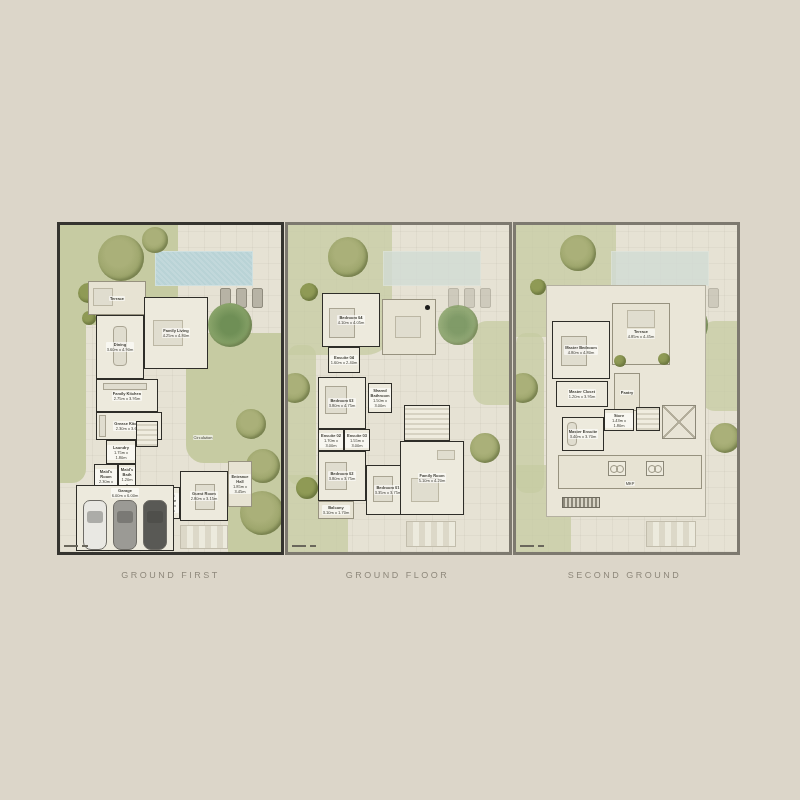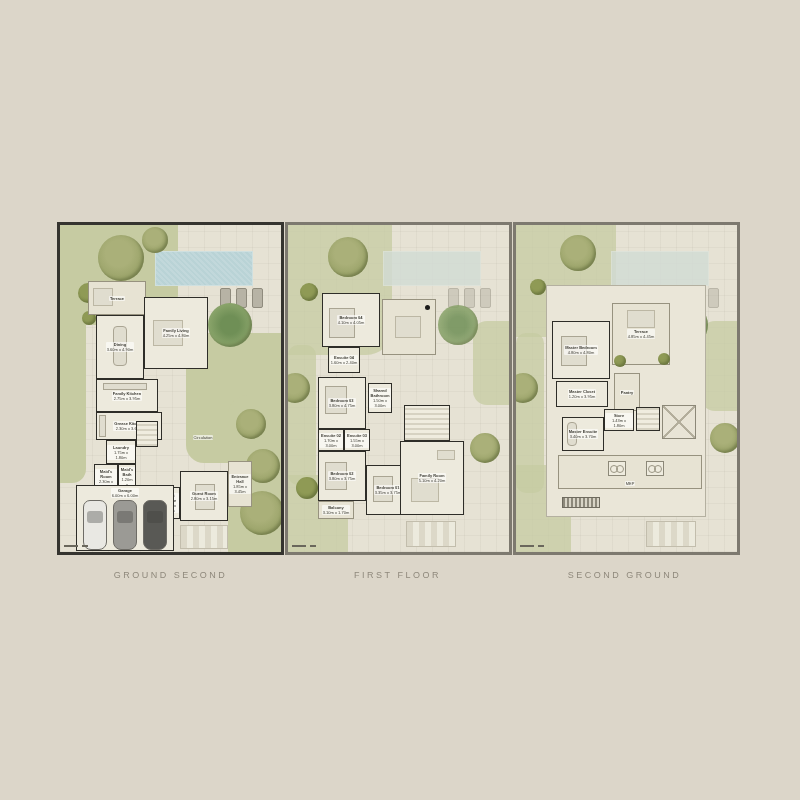--- a/index.html
+++ b/index.html
@@ -363,16 +363,16 @@
     <div class="louver" style="left:46px;top:272px;width:36px;height:9px;"></div>
     <div class="steps" style="left:130px;top:296px;width:48px;height:24px;"></div>
     <div class="scalebar">
         <i style="width:14px;"></i>
         <i style="width:6px;"></i>
       </div>
   </div>
 </div>
 
 <div class="captions">
-  <div class="caption">GROUND SECOND</div>
-  <div class="caption">FIRST FLOOR</div>
+  <div class="caption">GROUND FIRST</div>
+  <div class="caption">GROUND FLOOR</div>
   <div class="caption">SECOND GROUND</div>
 </div>
 
 </body></html>

